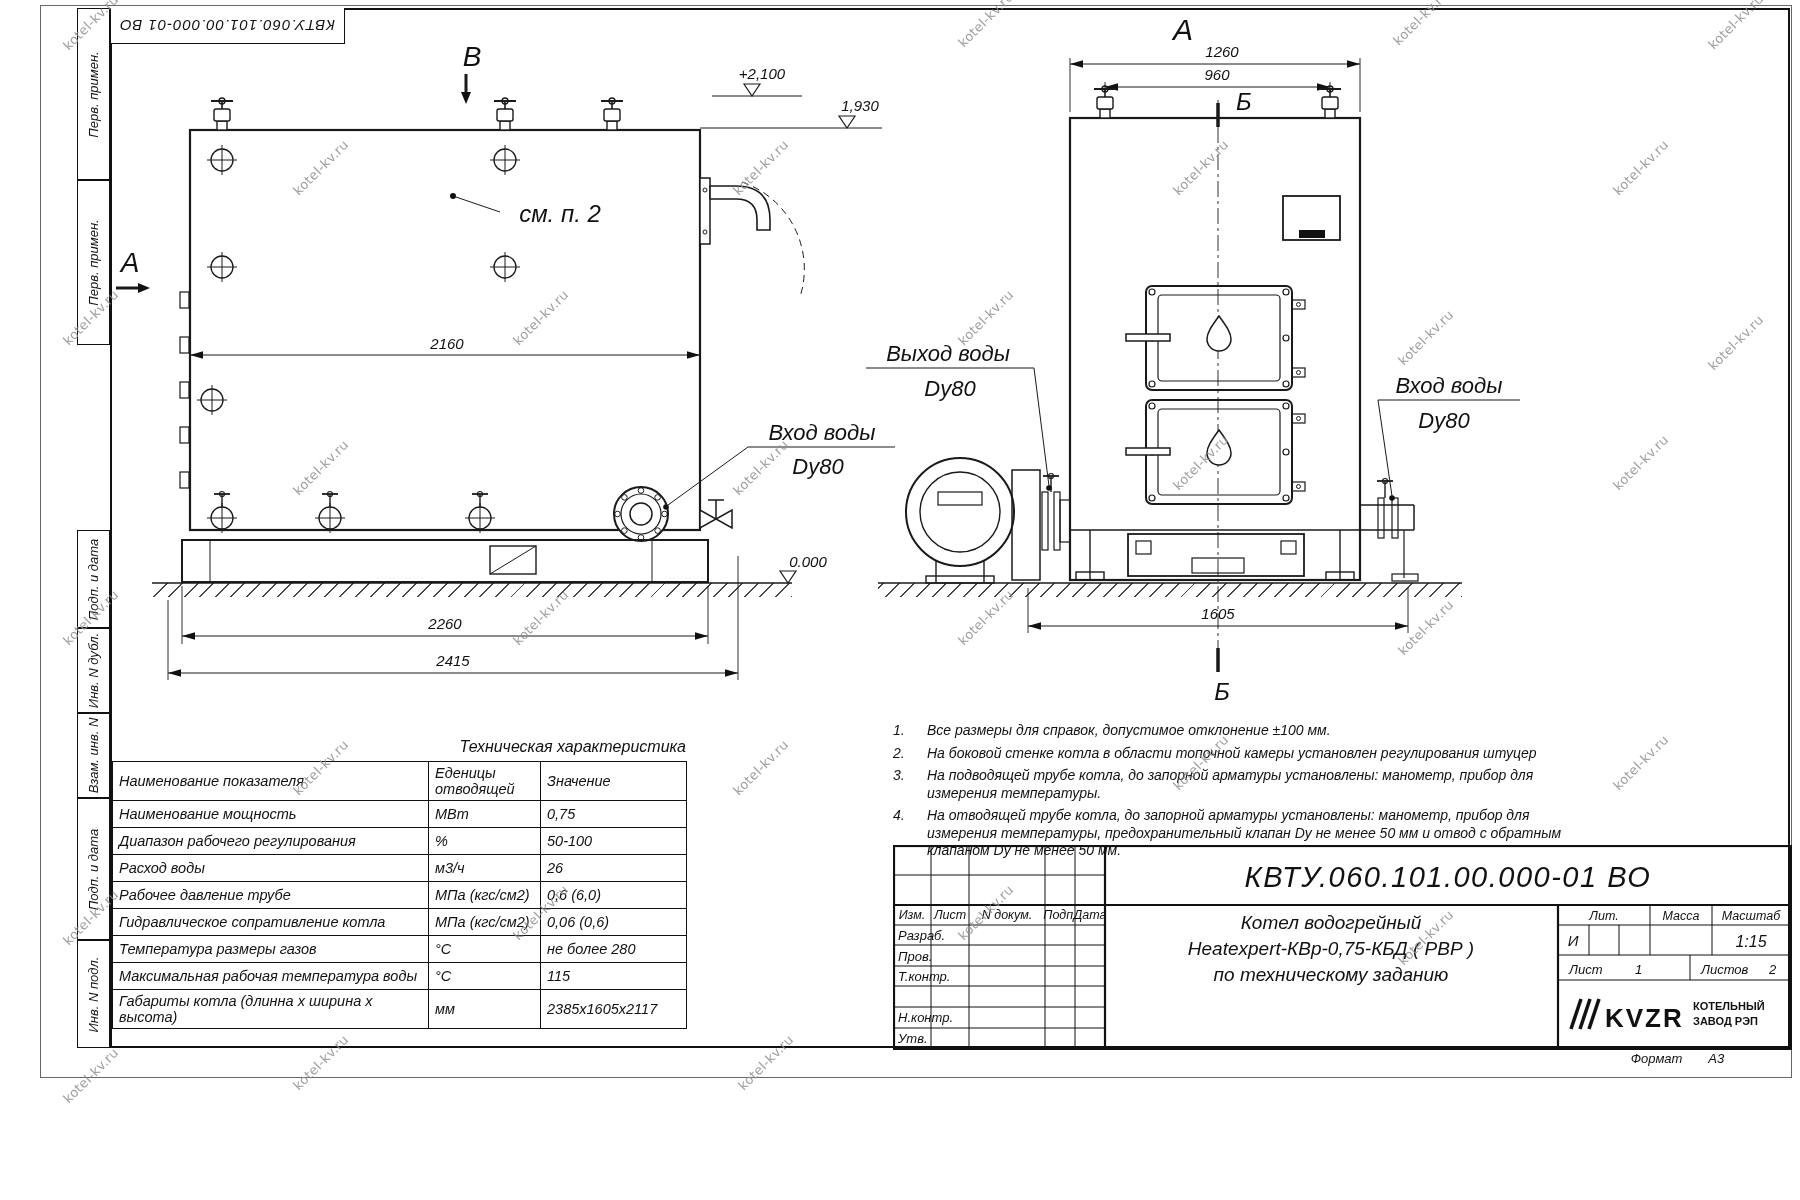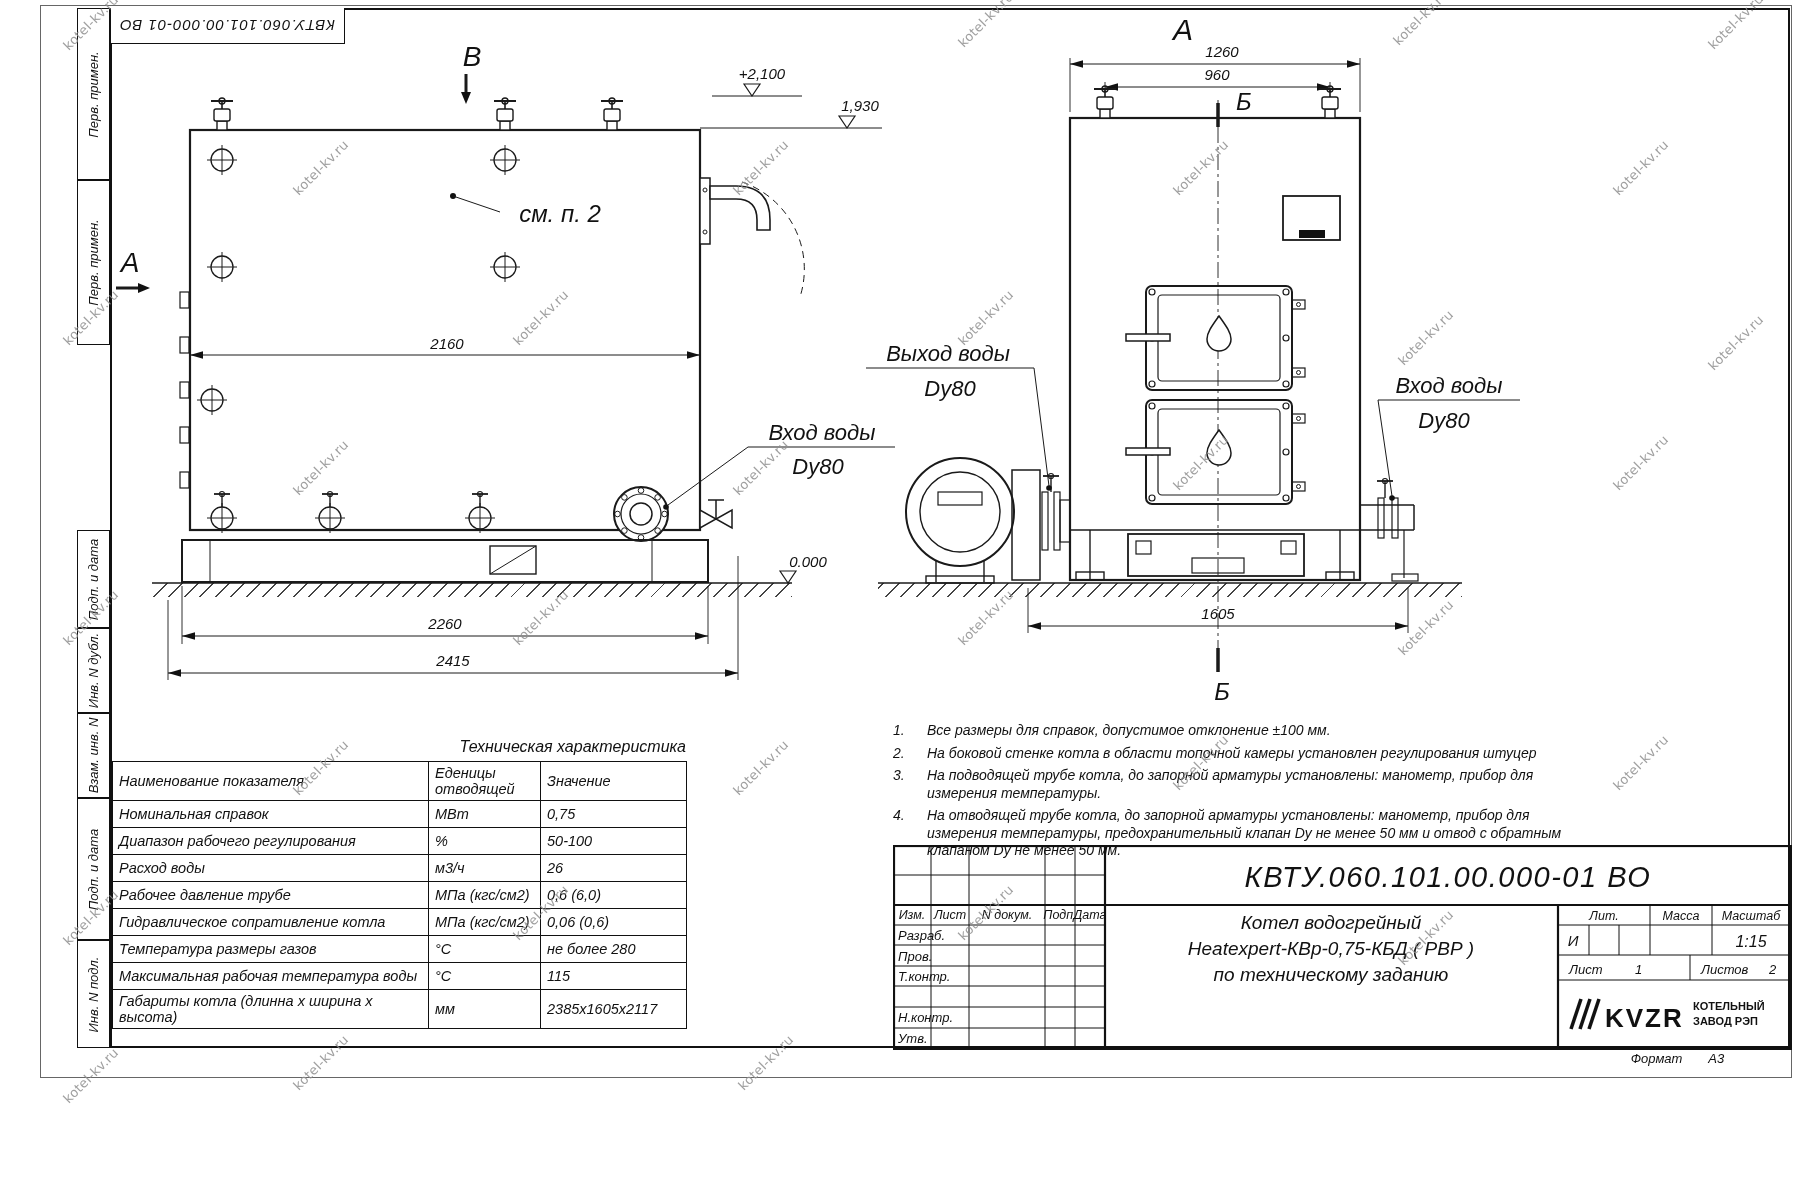--- a/index.html
+++ b/index.html
@@ -394,21 +394,21 @@
           <col style="width:112px">
           <col style="width:146px">
         </colgroup>
       <tbody>
           <tr>
         <td class="c">Наименование показателя</td>
         <td class="c">Еденицы отводящей</td>
         <td class="c">Значение</td>
       </tr>
       <tr>
-        <td>Номинальная справок</td>
+        <td>Наименование мощность</td>
         <td class="c">МВт</td>
         <td class="c">0,75</td>
           </tr>
       <tr>
         <td>Диапазон рабочего регулирования</td>
         <td class="c">%</td>
         <td class="c">50-100</td>
           </tr>
       <tr>
         <td>Расход воды</td>

